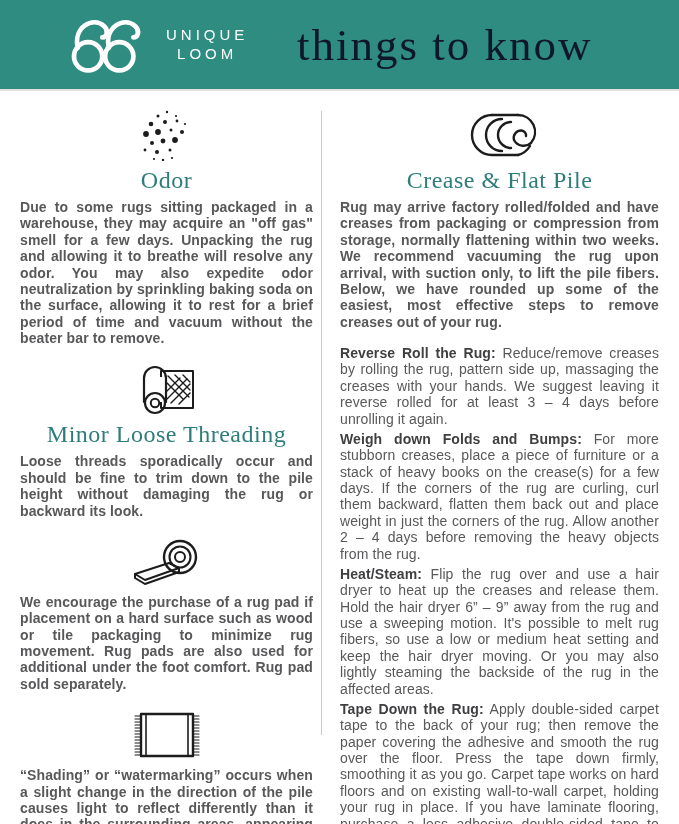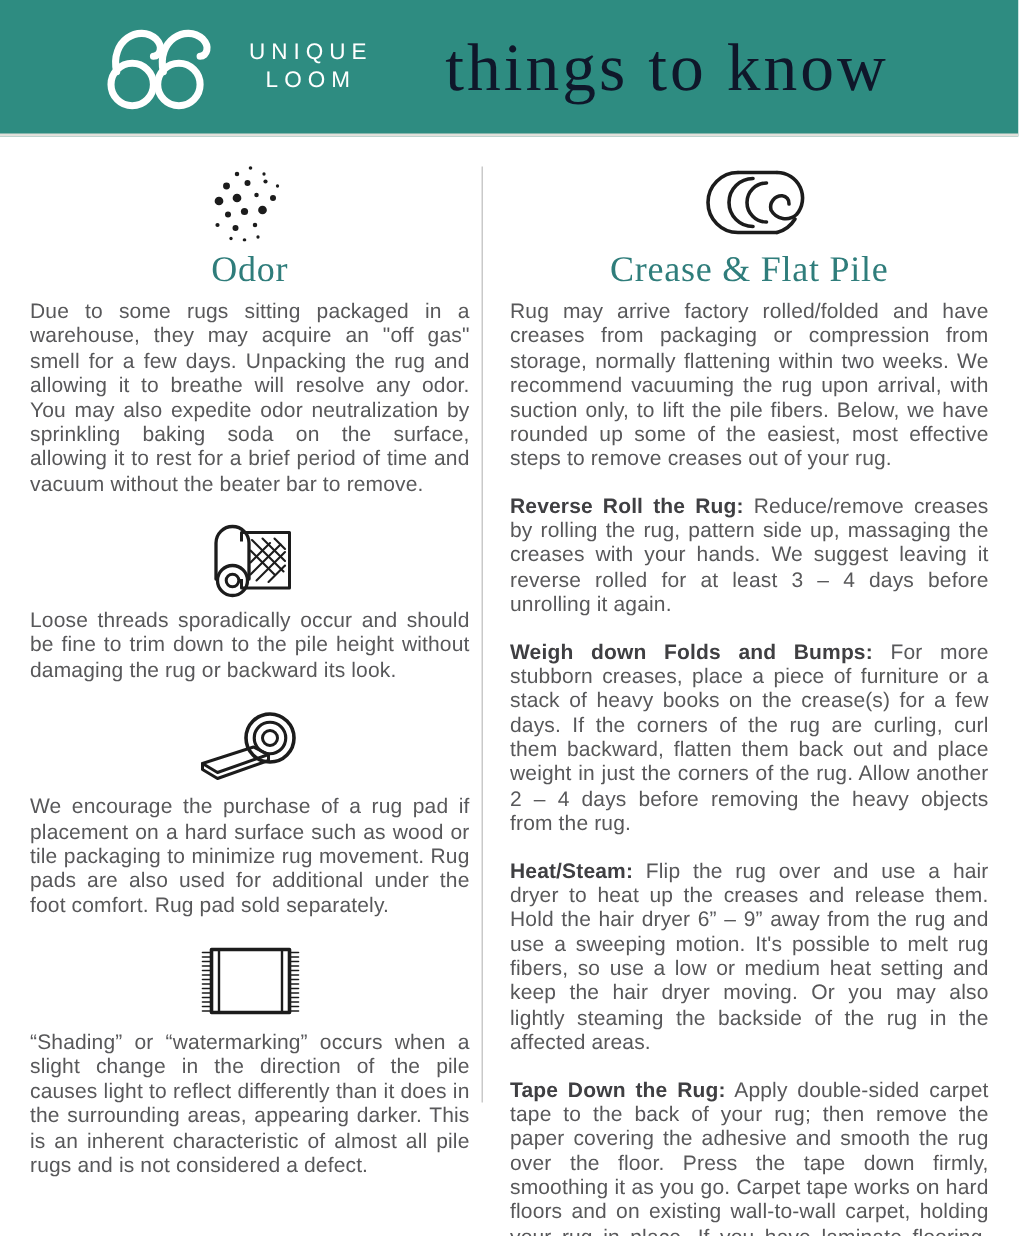--- a/index.html
+++ b/index.html
@@ -55,22 +55,23 @@
   }
   .section-icon svg{display:block;}
   .section-heading{
     font-family:"Liberation Serif","DejaVu Serif",serif;
     font-weight:400;color:var(--heading-color);
     font-size:24px;text-align:center;margin-bottom:5px;letter-spacing:0.5px;
   }
   .section-body{
     font-size:14px;line-height:1.17;text-align:justify;
     letter-spacing:0.1px;
-  }
-  .tip{margin-top:15px;font-size:14px;line-height:1.17;text-align:justify;letter-spacing:0.1px;}
+    font-weight:bold;
+  }
+  .tip{margin-top:4px;font-size:14px;line-height:1.17;text-align:justify;letter-spacing:0.1px;}
   .tip-label{font-weight:700;color:var(--bold-text);}
   .icon-stroke{fill:none;stroke:var(--icon-ink);stroke-linecap:round;stroke-linejoin:round;}
 </style>
 </head>
 <body>
 
 <div class="header">
   <div class="brand">
     <svg class="brand-mark" viewBox="0 0 90 70" aria-hidden="true">
       <g fill="none" stroke="#ffffff" stroke-width="5" stroke-linecap="round">
@@ -136,20 +137,21 @@
               <path d="M34,14 L55,35"></path>
               <path d="M41,13 L56,28"></path>
               <path d="M49,13 L56,20"></path>
           </g>
           <rect x="10" y="15" width="22" height="25" fill="#fff" stroke="none"></rect>
           <path d="M10,40 V16 a11,11 0 0 1 22,0 V40" fill="#fff" class="icon-stroke" stroke-width="2.2"></path>
           <circle cx="21" cy="41" r="10" fill="#fff" class="icon-stroke" stroke-width="2.2"></circle>
           <circle cx="21" cy="41" r="4.2" fill="#fff" class="icon-stroke" stroke-width="2"></circle>
         </svg>
       </div>
+      <h2 class="section-heading">Minor Loose Threading</h2>
       <p class="section-body">Loose threads sporadically occur and should be fine to trim down to the pile height without damaging the rug or backward its look.</p>
     </div>
 
     <div class="section">
       <div class="section-icon">
         <svg width="72" height="52" viewBox="0 0 72 52" aria-hidden="true">
           <polygon points="4,38 38,27 48,32 14,44" fill="#fff" class="icon-stroke" stroke-width="2"></polygon>
           <path d="M4,38 L4,42 L14,48 L48,36 L48,32" fill="#fff" class="icon-stroke" stroke-width="2"></path>
           <circle cx="49" cy="21" r="16" fill="#fff" class="icon-stroke" stroke-width="2.4"></circle>
           <circle cx="49" cy="21" r="10.5" fill="#fff" class="icon-stroke" stroke-width="2.1"></circle>

